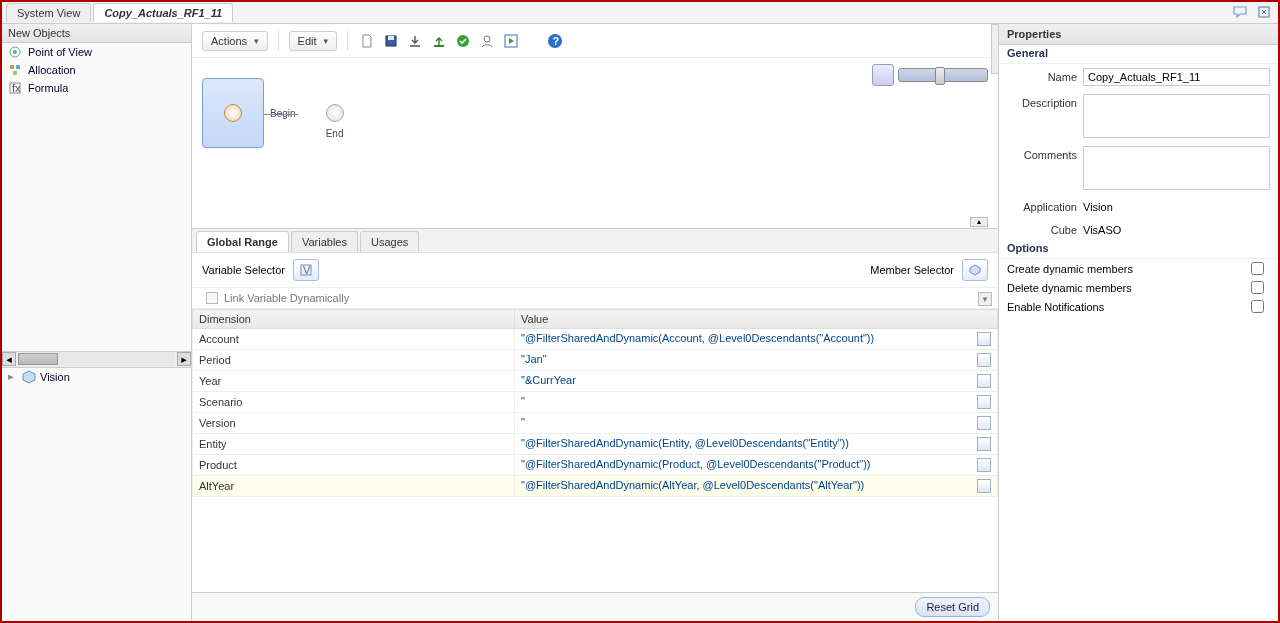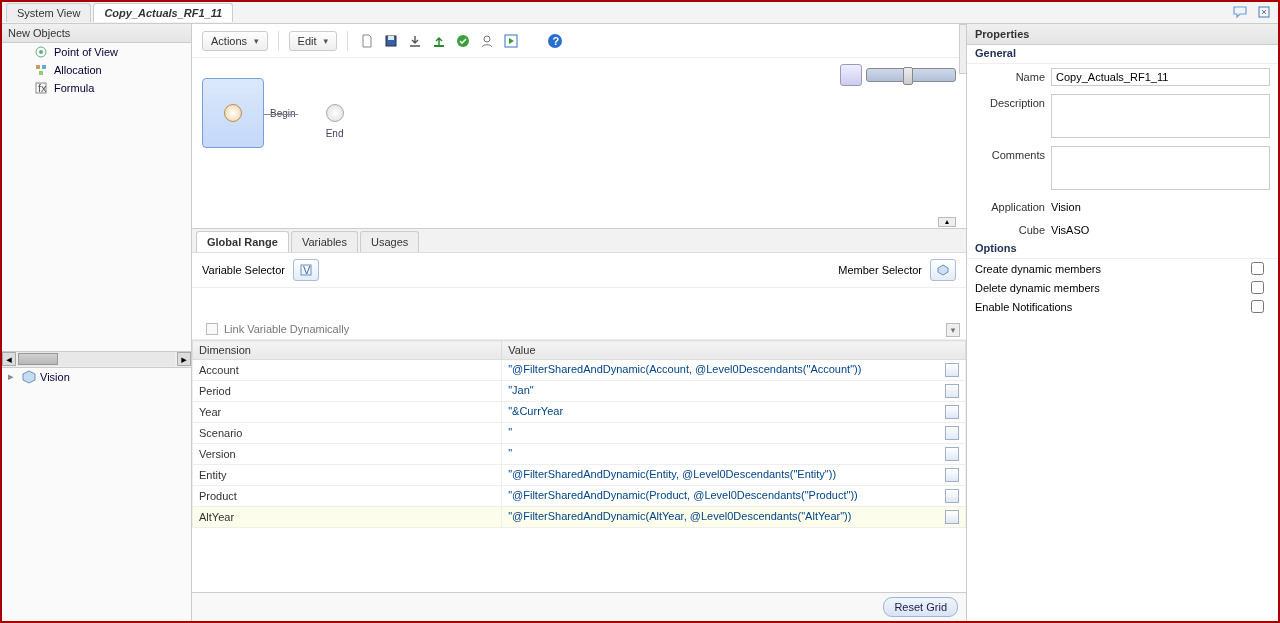--- a/index.html
+++ b/index.html
@@ -5,21 +5,21 @@
 * { box-sizing: border-box; margin: 0; padding: 0; font-family: Tahoma, Arial, sans-serif; font-size: 11px; }
 body { background: #fff; width: 1280px; height: 623px; overflow: hidden; border: 2px solid #a00; }
 .tabbar { display: flex; align-items: center; background: #f4f4f4; border-bottom: 1px solid #ccc; height: 22px; padding-left: 4px; position: relative; }
 .tab { padding: 3px 10px; border: 1px solid #ccc; border-bottom: none; margin-right: 2px; background: #eee; border-radius: 3px 3px 0 0; cursor: pointer; color: #333; }
 .tab.active { background: #fff; font-weight: bold; font-style: italic; }
 .tabbar-right { position: absolute; right: 6px; top: 2px; display: flex; gap: 8px; }
 .icon-btn-sm { width: 16px; height: 16px; display: flex; align-items: center; justify-content: center; cursor: pointer; }
 .main { display: flex; height: calc(100% - 22px); justify-content: space-between; }
 .leftcol { width: 190px; border-right: 1px solid #ccc; display: flex; flex-direction: column; background: #fafafa; }
 .panel-header { background: linear-gradient(#f0f0f0,#e4e4e4); padding: 3px 6px; font-weight: normal; color: #333; border-bottom: 1px solid #ccc; }
-.objlist { flex: 0 0 auto; padding-left: 26px; }
+.objlist { flex: 0 0 auto; }
 .objitem { display: flex; align-items: center; padding: 2px 6px; gap: 6px; cursor: pointer; color: #003; }
 .objicon { width: 14px; height: 14px; display: inline-flex; align-items: center; justify-content: center; }
 .hscroll { height: 16px; background: #eee; border-top: 1px solid #ccc; display: flex; align-items: center; }
 .hscroll .arrow { width: 14px; height: 14px; background: #ddd; border: 1px solid #aaa; text-align: center; line-height: 12px; cursor: pointer; }
 .hscroll .track { flex: 1; height: 14px; background: #e8e8e8; position: relative; margin: 0 2px; }
 .hscroll .thumb { position: absolute; left: 0; width: 40px; height: 12px; top: 1px; background: linear-gradient(#d0d0d0,#b8b8b8); border: 1px solid #999; }
 .existing { flex: 1; border-top: 1px solid #ccc; }
 .treeitem { display: flex; align-items: center; padding: 2px 6px; gap: 4px; color: #003; cursor: pointer; }
 .centercol { flex: 1; display: flex; flex-direction: column; position: relative; }
 .toolbar { display: flex; align-items: center; padding: 4px 10px; gap: 6px; border-bottom: 1px solid #eee; height: 34px; }
@@ -37,34 +37,34 @@
 .flowcircle { width: 18px; height: 18px; border-radius: 50%; background: radial-gradient(#fff,#eed0a0); border: 1px solid #b89050; }
 .flowend { display: flex; flex-direction: column; align-items: center; gap: 6px; position: relative; }
 .endcircle { width: 18px; height: 18px; border-radius: 50%; background: radial-gradient(#fff,#ddd); border: 1px solid #aaa; margin-top: 26px; }
 .connector { position: absolute; left: 72px; top: 56px; width: 34px; height: 1px; background: #888; }
 .bottom-tabs { display: flex; border-top: 1px solid #ccc; background: #f2f2f2; padding-left: 4px; height: 24px; align-items: flex-end; }
 .btab { padding: 4px 10px; border: 1px solid #ccc; border-bottom: none; background: #eee; border-radius: 3px 3px 0 0; margin-right: 2px; cursor: pointer; color: #333; }
 .btab.active { background: #fff; font-weight: bold; }
 .selector-row { display: flex; align-items: center; justify-content: space-between; padding: 6px 10px; border-top: 1px solid #ddd; border-bottom: 1px solid #eee; }
 .sel-left, .sel-right { display: flex; align-items: center; gap: 8px; }
 .sel-btn { width: 26px; height: 22px; background: linear-gradient(#fff,#e4ecf8); border: 1px solid #a8bcdc; border-radius: 3px; cursor: pointer; display: flex; align-items: center; justify-content: center; }
-.linkrow { padding: 4px 14px; color: #777; display: flex; align-items: center; gap: 6px; border-bottom: 1px solid #eee; position: relative; margin-top: 31px; }
+.linkrow { padding: 4px 14px; color: #777; display: flex; align-items: center; gap: 6px; border-bottom: 1px solid #eee; position: relative; }
 .linkrow .cb { width: 12px; height: 12px; border: 1px solid #bbb; background: #f8f8f8; }
 .dropdown-arrow { position: absolute; right: 6px; top: 4px; width: 14px; height: 14px; background: #eee; border: 1px solid #bbb; cursor: pointer; text-align: center; line-height: 12px; font-size: 9px; }
 .grid { flex: 1; overflow: auto; }
 .grid table { width: 100%; border-collapse: collapse; }
 .grid th { text-align: left; padding: 3px 6px; background: linear-gradient(#f4f4f4,#e8e8e8); border: 1px solid #ddd; color: #333; font-weight: normal; }
 .grid td { padding: 3px 6px; border: 1px solid #eee; color: #333; }
 .grid td.val { color: #048; }
 .grid td.val::before { content: '"'; color: #048; }
 .grid tr.highlight td { background: #fdfdec; }
 .rowbtn { width: 14px; height: 14px; background: linear-gradient(#fff,#e0e8f4); border: 1px solid #a0b0c8; cursor: pointer; float: right; }
 .grid-footer { display: flex; justify-content: flex-end; padding: 4px 8px; border-top: 1px solid #ccc; background: #f8f8f8; }
 .reset-btn { padding: 3px 10px; background: linear-gradient(#f0f4fc,#d8e4f4); border: 1px solid #9cb4d8; border-radius: 9px; cursor: pointer; color: #224; }
-.rightcol { width: 312px; border-left: 1px solid #ccc; background: #fff; display: flex; flex-direction: column; position: relative; }
+.rightcol { width: 280px; border-left: 1px solid #ccc; background: #fff; display: flex; flex-direction: column; position: relative; }
 .collapse-tab { position: absolute; left: -8px; top: 0; width: 8px; height: 50px; background: #eee; border: 1px solid #ccc; cursor: pointer; }
 .right-collapse-up { position: absolute; top: -11px; right: 10px; width: 18px; height: 10px; background: #eee; border: 1px solid #bbb; cursor: pointer; text-align: center; line-height: 8px; font-size: 8px; }
 .propheader { background: linear-gradient(#f0f0f0,#e4e4e4); padding: 4px 8px; font-weight: bold; color: #333; border-bottom: 1px solid #ccc; }
 .propsection { padding: 2px 8px 4px 8px; font-weight: bold; color: #235; border-bottom: 1px solid #eee; }
 .proprow { display: flex; padding: 4px 8px; align-items: flex-start; gap: 6px; }
 .proplabel { width: 70px; text-align: right; color: #333; padding-top: 3px; }
 .propinput { flex: 1; border: 1px solid #ccc; padding: 2px 4px; font-size: 11px; background: #fff; }
 textarea.propinput { height: 44px; resize: none; }
 .propcheck { display: flex; justify-content: space-between; padding: 3px 14px 3px 8px; align-items: center; }
 .propcheck input { cursor: pointer; }

